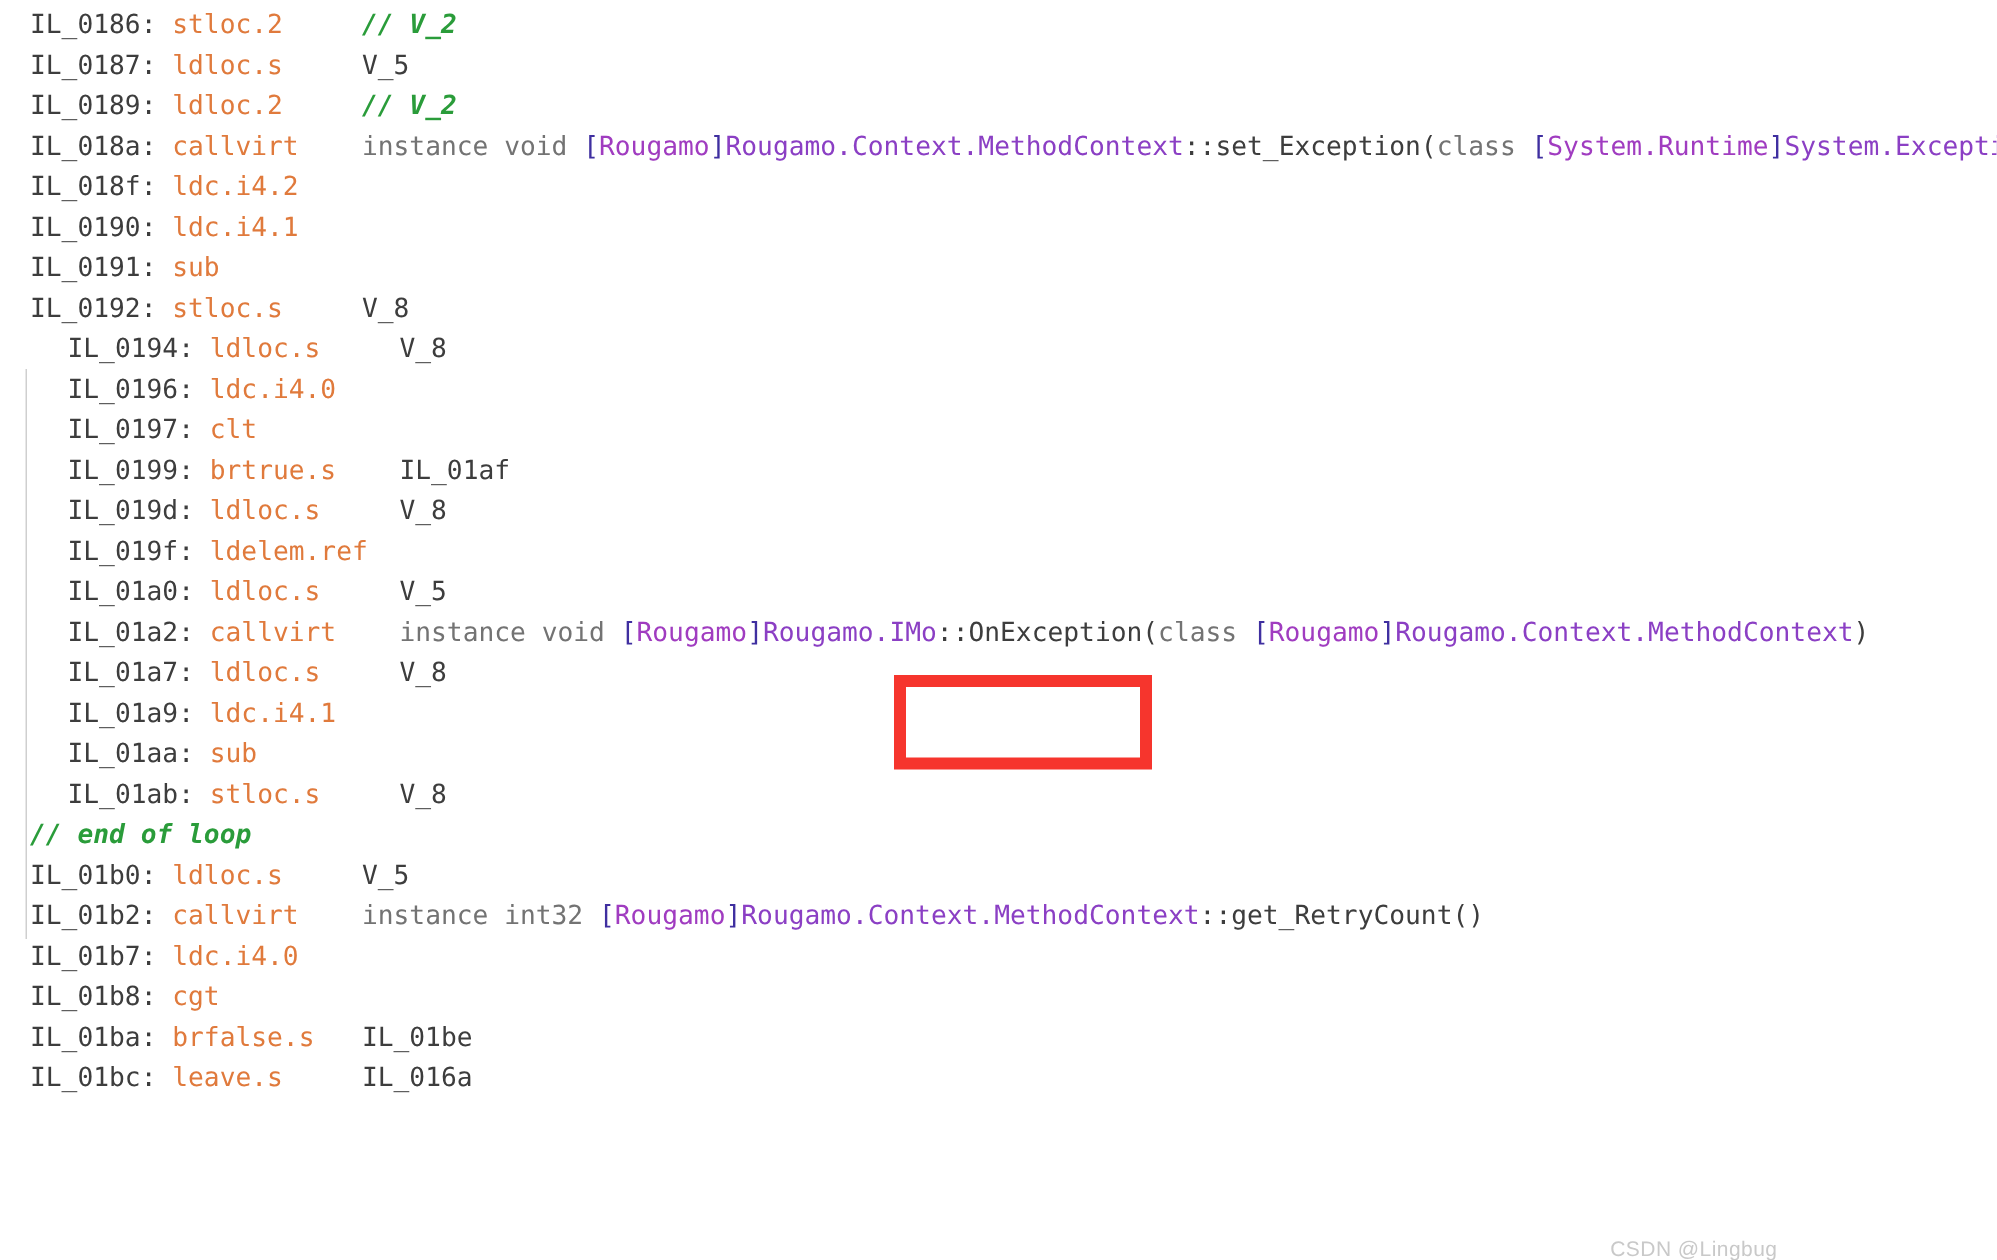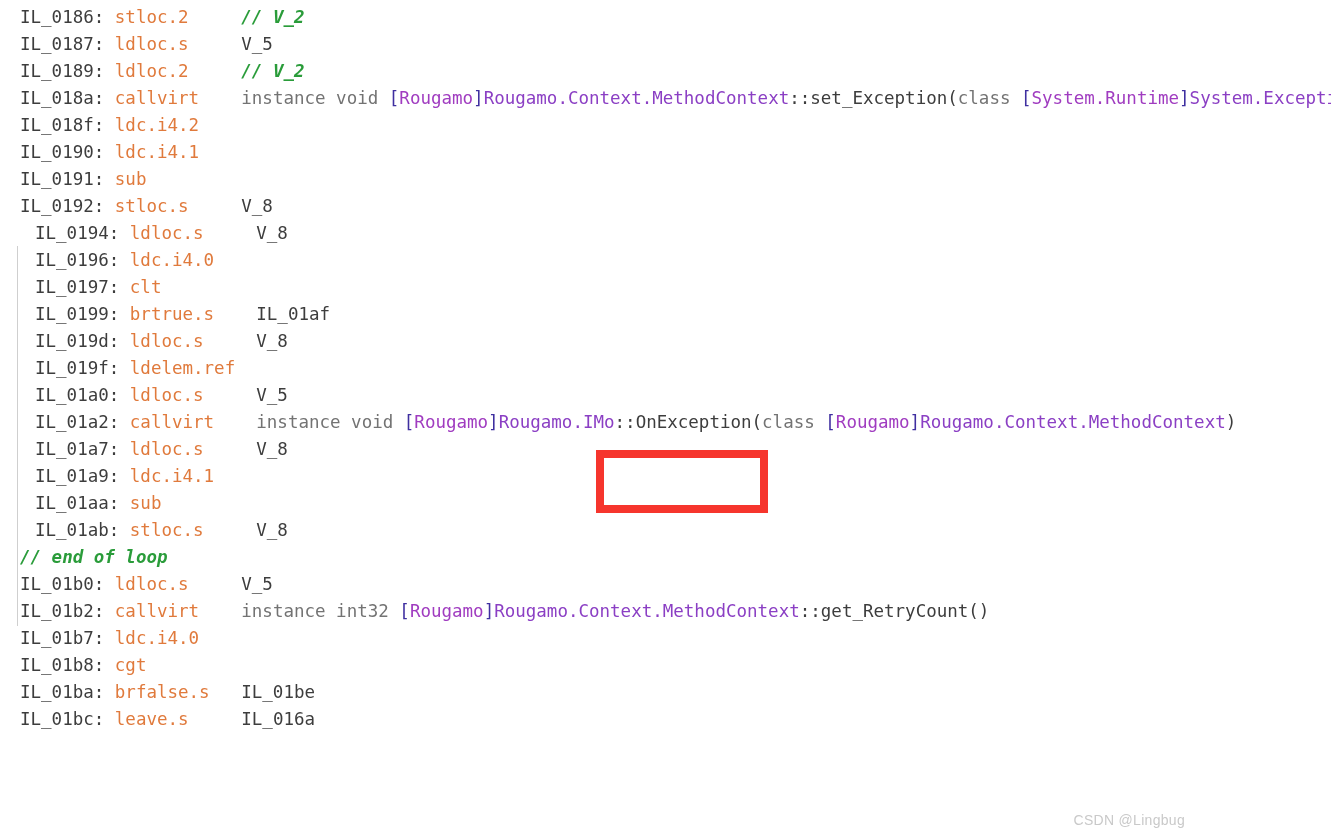--- a/index.html
+++ b/index.html
@@ -25,21 +25,21 @@
     height: 27px;
     line-height: 27px;
     font-size: 17.5px;
     white-space: pre;
     letter-spacing: 0px;
     padding-left: 20px;
     box-sizing: border-box;
     position: relative;
   }
   .code-line.indented {
-    padding-left: 35px;
+    padding-left: 45px;
   }
   
   #indent-guide {
     position: absolute;
     left: 17px;
     top: 246px;
     width: 1px;
     height: 380px;
     background: #cfcfcf;
   }
@@ -62,21 +62,21 @@
     width: 172px;
     height: 63px;
     border: 8px solid #f6352d;
     box-sizing: border-box;
     pointer-events: none;
   }
   
   #watermark {
     position: absolute;
     right: 10px;
-    bottom: 12px;
+    bottom: 0;
     font-family: "Liberation Sans", sans-serif;
     font-size: 14px;
     color: #c9c9c9;
     letter-spacing: 0.3px;
   }
 </style>
 </head>
 <body>
 
 <div id="il-listing">

